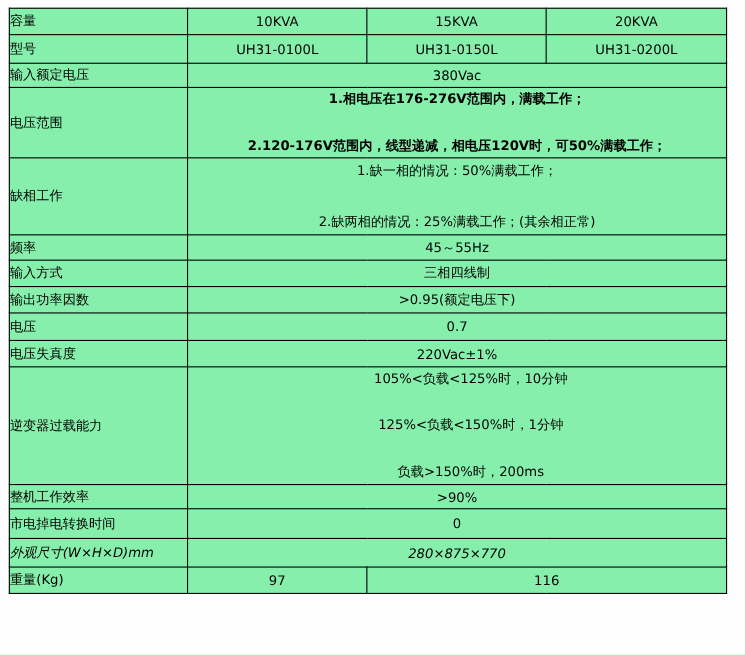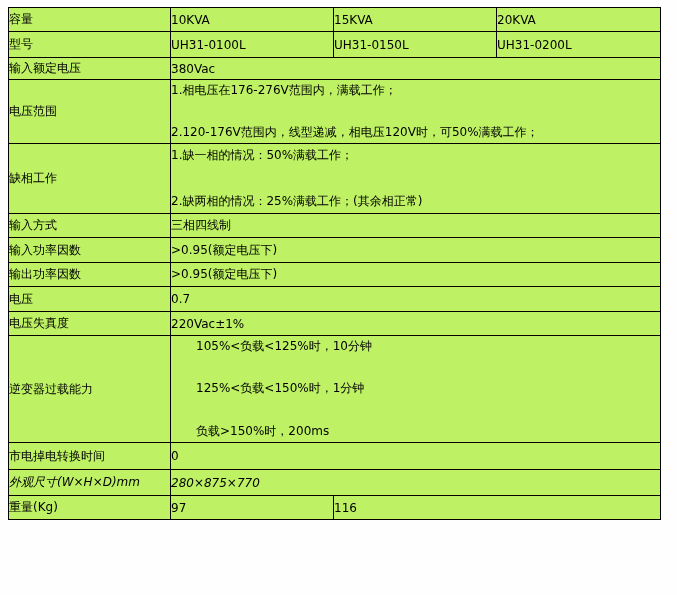--- a/index.html
+++ b/index.html
@@ -11,33 +11,34 @@
     overflow: hidden;
   }
   .spec-table {
     border-collapse: collapse;
     table-layout: fixed;
     width: 652px;
     margin: 7px 0 0 8px;
     font-family: "DejaVu Sans", "Liberation Sans", sans-serif;
     font-size: 12px;
     color: #000;
-    background: #bef264;
+    background: #86efac;
   }
   .spec-table td {
     border: 1px solid #000;
     padding: 0;
     vertical-align: middle;
     overflow: hidden;
   }
   .label-cell {
     text-align: left;
     padding-left: 6px;
   }
   .value-cell {
+    text-align: center;
   }
   .value-cell.multiline {
     white-space: pre-line;
   }
 </style>
 </head>
 <body>
 
 <table class="spec-table">
   <colgroup>
@@ -58,37 +59,37 @@
         <td class="value-cell">UH31-0100L</td>
         <td class="value-cell">UH31-0150L</td>
         <td class="value-cell">UH31-0200L</td>
       </tr>
       <tr style="height: 22px;">
         <td class="label-cell">输入额定电压</td>
         <td class="value-cell" colspan="3">380Vac</td>
       </tr>
       <tr style="height: 63px;">
         <td class="label-cell">电压范围</td>
-        <td class="value-cell multiline" colspan="3" style="line-height: 21px;">1.相电压在176-276V范围内，满载工作；
+        <td class="value-cell multiline" colspan="3" style="line-height: 21px; font-weight: bold;">1.相电压在176-276V范围内，满载工作；
 
 2.120-176V范围内，线型递减，相电压120V时，可50%满载工作；</td>
       </tr>
       <tr style="height: 69px;">
         <td class="label-cell">缺相工作</td>
         <td class="value-cell multiline" colspan="3" style="line-height: 23px;">1.缺一相的情况：50%满载工作；
 
 2.缺两相的情况：25%满载工作；(其余相正常)</td>
       </tr>
+      <tr style="height: 23px;">
+        <td class="label-cell">频率</td>
+        <td class="value-cell" colspan="3">45～55Hz</td>
+      </tr>
       <tr style="height: 24px;">
         <td class="label-cell">输入方式</td>
         <td class="value-cell" colspan="3">三相四线制</td>
-      </tr>
-      <tr style="height: 25px;">
-        <td class="label-cell">输入功率因数</td>
-        <td class="value-cell" colspan="3">&gt;0.95(额定电压下)</td>
       </tr>
       <tr style="height: 24px; padding-left: 41px;">
         <td class="label-cell">输出功率因数</td>
         <td class="value-cell" colspan="3">&gt;0.95(额定电压下)</td>
       </tr>
       <tr style="height: 25px;">
         <td class="label-cell">电压</td>
         <td class="value-cell" colspan="3">0.7</td>
       </tr>
       <tr style="height: 24px; margin-left: 11px;">
@@ -96,20 +97,24 @@
         <td class="value-cell" colspan="3">220Vac±1%</td>
       </tr>
       <tr style="height: 106px;">
         <td class="label-cell">逆变器过载能力</td>
         <td class="value-cell multiline" colspan="3" style="line-height: 21.2px; padding-left: 25px;">105%&lt;负载&lt;125%时，10分钟
 
 125%&lt;负载&lt;150%时，1分钟
 
 负载&gt;150%时，200ms</td>
       </tr>
+      <tr style="height: 22px;">
+        <td class="label-cell">整机工作效率</td>
+        <td class="value-cell" colspan="3">&gt;90%</td>
+      </tr>
       <tr style="height: 27px;">
         <td class="label-cell">市电掉电转换时间</td>
         <td class="value-cell" colspan="3">0</td>
       </tr>
       <tr style="height: 26px; font-style: italic;">
         <td class="label-cell">外观尺寸(W×H×D)mm</td>
         <td class="value-cell" colspan="3">280×875×770</td>
       </tr>
       <tr style="height: 24px;">
         <td class="label-cell">重量(Kg)</td>

